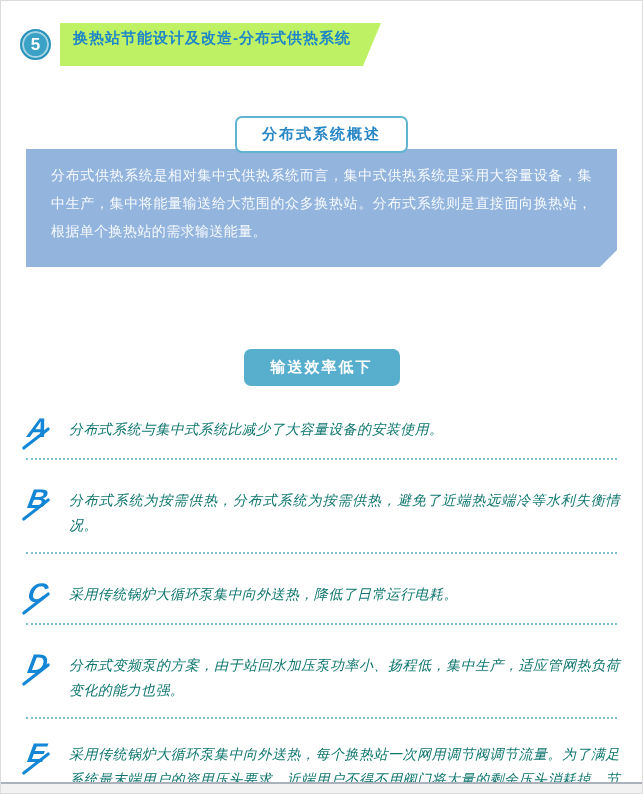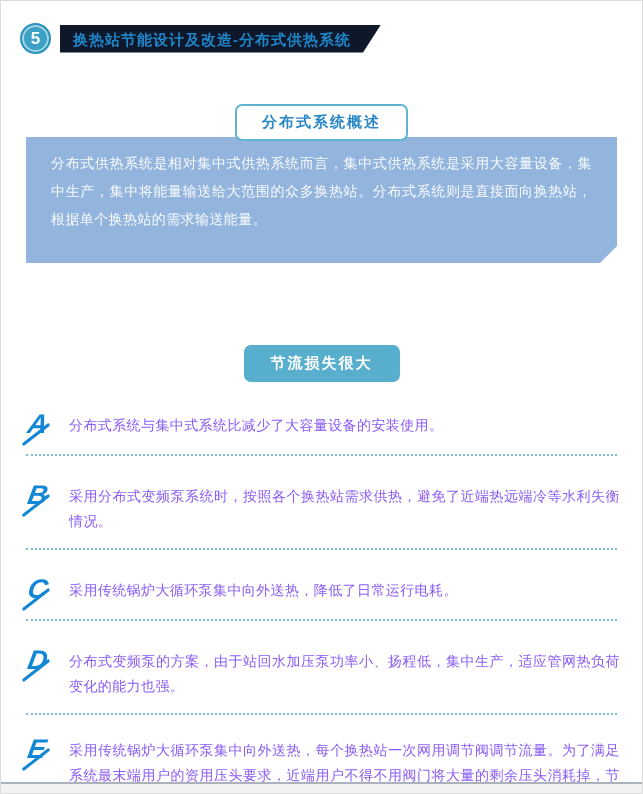--- a/index.html
+++ b/index.html
@@ -14,23 +14,23 @@
   
   .header{display:flex;align-items:center;padding:22px 0 0 19px;}
   .badge{
     flex:0 0 auto;width:27px;height:27px;border-radius:50%;
     background:#3ba2c5;border:2px solid #2a93ba;
     box-shadow:inset 0 0 0 2px rgba(255,255,255,.55);
     color:#fff;font-weight:bold;font-size:17px;line-height:27px;text-align:center;
   }
   .banner{
     margin-left:9px;
-    background:#0f172a;
+    background:#bef264;
     clip-path:polygon(0 0,100% 0,calc(100% - 18px) 100%,0 100%);
-    padding:6px 30px 3px 13px;
+    padding:6px 30px 18px 13px;
     filter:drop-shadow(1px 1px 1px rgba(0,0,0,.15));
   }
   .banner span{
     color:#1e86c8;font-weight:bold;font-size:15px;letter-spacing:1px;
   }
   
   .pill{
     width:fit-content;
     font-weight:bold;font-size:15px;letter-spacing:2px;
     border-radius:7px;
@@ -43,21 +43,21 @@
   .pill-solid{
     margin:82px auto 0;
     background:#57aecd;border:2px solid #57aecd;color:#fff;
   }
   
   .panel{
     position:relative;z-index:1;
     margin:0 25px;
     background:#92b4dd;
     clip-path:polygon(0 0,100% 0,100% calc(100% - 17px),calc(100% - 17px) 100%,0 100%);
-    padding:12px 25px 30px;
+    padding:12px 25px 22px;
   }
   .panel p{
     margin:0;color:#f7fafd;font-size:14px;line-height:28px;letter-spacing:.4px;
     text-align:justify;
   }
   
   .adv-item{
     display:flex;align-items:flex-start;gap:17px;
     margin:0 22px 0 21px;
   }
@@ -69,22 +69,23 @@
   .ltr i{
     display:block;font-style:italic;font-weight:800;font-size:27px;line-height:31px;
     color:#1486d6;transform:skewX(-10deg);padding-left:6px;
   }
   .ltr::after{
     content:"";position:absolute;left:-3px;bottom:4px;width:34px;height:3px;
     background:#1486d6;transform:rotate(-38deg);border-radius:2px;
   }
   .adv-text{
     margin:2px 0 0;flex:1;
-    color:#8b5cf6;font-size:14px;line-height:25px;letter-spacing:.4px;
+    color:#0f766e;font-size:14px;line-height:25px;letter-spacing:.4px;
     text-align:justify;
+    font-style:italic;
   }
   .sep{
     margin:14px 25px 26px;height:0;
     border-top:2px dotted #7cc0cf;
   }
   
   .footer-rule{
     position:absolute;left:0;right:0;bottom:0;height:9px;
     background:#f2f2f2;border-top:2px solid #aab3bb;
   }
@@ -102,35 +103,35 @@
       <span>换热站节能设计及改造-分布式供热系统</span>
     </div>
   </div>
 
   <div class="pill pill-outline">分布式系统概述</div>
 
   <div class="panel">
     <p>分布式供热系统是相对集中式供热系统而言，集中式供热系统是采用大容量设备，集中生产，集中将能量输送给大范围的众多换热站。分布式系统则是直接面向换热站，根据单个换热站的需求输送能量。</p>
   </div>
 
-  <div class="pill pill-solid">节流损失很大</div>
+  <div class="pill pill-solid">输送效率低下</div>
 
   <div class="adv-item first">
     <span class="ltr">
         <i>A</i>
       </span>
     <p class="adv-text">分布式系统与集中式系统比减少了大容量设备的安装使用。</p>
   </div>
   <div class="sep"></div>
 
   <div class="adv-item">
     <span class="ltr">
         <i>B</i>
       </span>
-    <p class="adv-text">采用分布式变频泵系统时，按照各个换热站需求供热，避免了近端热远端冷等水利失衡情况。</p>
+    <p class="adv-text">分布式系统为按需供热，分布式系统为按需供热，避免了近端热远端冷等水利失衡情况。</p>
   </div>
   <div class="sep"></div>
 
   <div class="adv-item">
     <span class="ltr">
         <i>C</i>
       </span>
     <p class="adv-text">采用传统锅炉大循环泵集中向外送热，降低了日常运行电耗。</p>
   </div>
   <div class="sep"></div>

